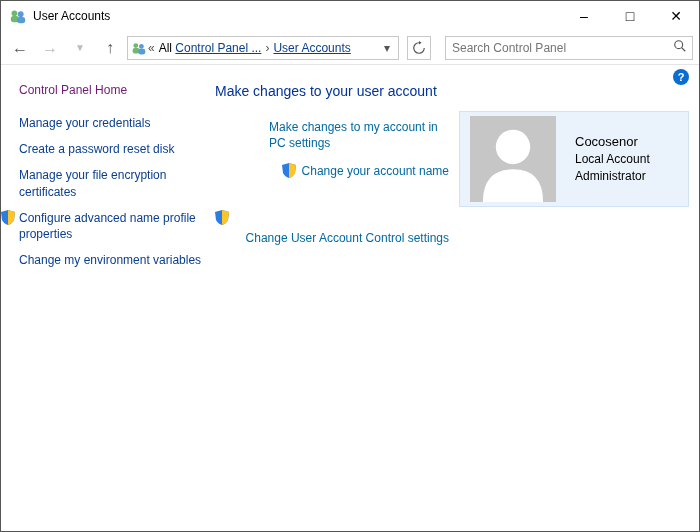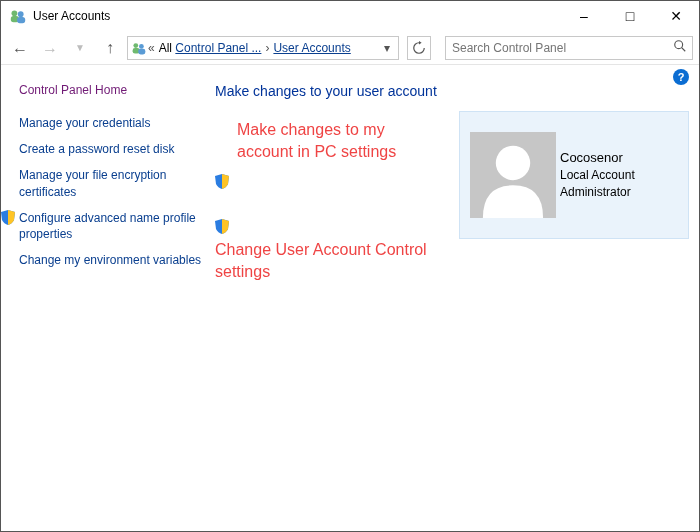--- a/index.html
+++ b/index.html
@@ -129,50 +129,51 @@
     gap: 10px;
   }
   .main-left { flex:1; }
   .main-left h1 {
     color:#003399;
     font-weight:400;
     font-size:14px;
     margin: 0 0 20px 0;
   }
   .link-line {
-    color:#ef4444;
-    font-size:16px;
+    color:#0369a1;
+    font-size:12px;
     margin-bottom: 12px;
     display:flex;
     align-items:flex-start;
     gap:6px;
     padding-left: 22px;
     line-height:1.35;
     cursor:pointer;
+    justify-content:flex-end;
   }
   .link-line.with-shield { position:relative; }
   .link-line .shield { width:14px; flex:0 0 14px; margin-left: -22px; }
   .link-text-multi { max-width: 180px; }
   .highlight-box {
     border: 2.5px solid #e00000;
     padding: 6px 42px 6px 0;
     margin: 4px 0 8px -4px;
     display:inline-block;
   }
   .highlight-box .link-line { margin-bottom:0; padding-left:26px; }
 
   
   .account-card {
     width: 230px;
-    height: 128px;
+    height: 96px;
     border: 1px solid #cfe3f5;
     background: #eaf3fb;
     display:flex;
     align-items:center;
-    gap: 4px;
+    gap: 19px;
     padding: 10px;
     margin-top: 28px;
   }
   .avatar {
     width: 86px; height:86px;
     background:#c6c6c6;
     display:flex; align-items:center; justify-content:center;
     overflow:hidden;
   }
   .avatar svg { width:100%; height:100%; }
@@ -292,20 +293,21 @@
         <span class="link-text-multi">Make changes to my account in PC settings</span>
       </div>
 
       <div class="link-line with-shield">
         <span class="shield">
           <svg class="shield-svg" width="14" height="15" viewBox="0 0 14 15">
               <path d="M7 0 L14 2 L13 10 Q11 14 7 15 Q3 14 1 10 L0 2 Z" fill="#2b7de1"></path>
               <path d="M7 0 L14 2 L13 10 Q11 14 7 15 Z" fill="#ffc425"></path>
             </svg>
         </span>
+        <span>Change your account name</span>
       </div>
 
 
       <div style="height:12px"></div>
 
 
       <div style="margin-top:6px">
         <span class="shield" style="display:inline-block">
           <svg class="shield-svg" width="14" height="15" viewBox="0 0 14 15">
               <path d="M7 0 L14 2 L13 10 Q11 14 7 15 Q3 14 1 10 L0 2 Z" fill="#2b7de1"></path>

